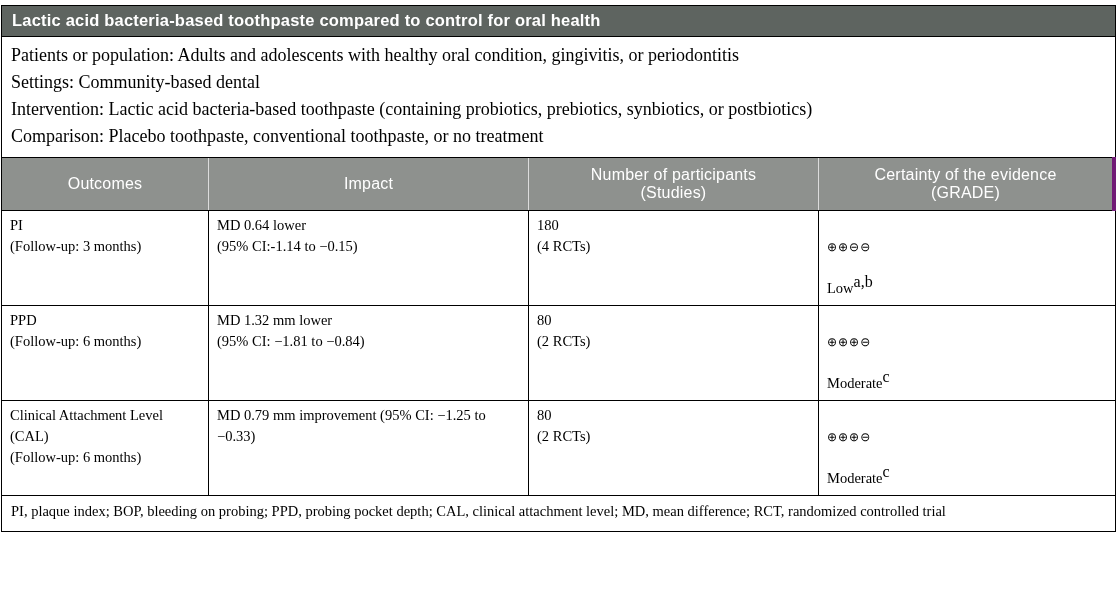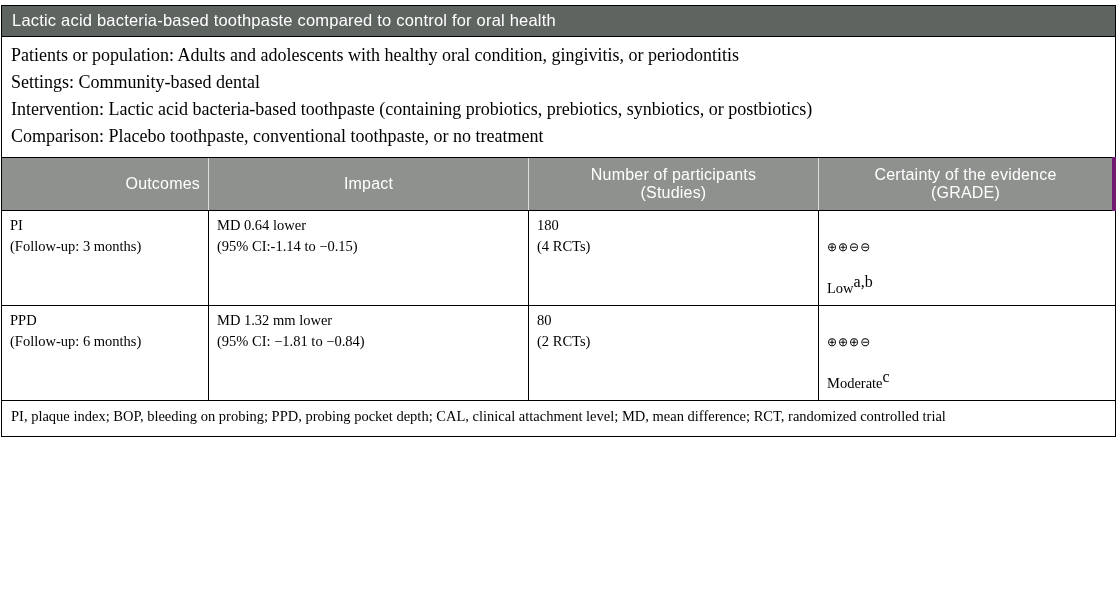--- a/index.html
+++ b/index.html
@@ -17,21 +17,21 @@
   table.sof {
     width: 100%;
     border-collapse: collapse;
     table-layout: fixed;
   }
   
   th.title-bar {
     background: #5e6460;
     color: #ffffff;
     font-family: "Liberation Sans", sans-serif;
-    font-weight: 400;
+    font-weight: 700;
     font-size: 16.5px;
     text-align: left;
     padding: 5px 10px 6px 10px;
     border: 1px solid #000;
     letter-spacing: 0.2px;
   }
   
   td.pop-block {
     border: 1px solid #000;
     padding: 5px 9px 7px 9px;
@@ -50,21 +50,21 @@
     border-top: 1px solid #000;
     border-bottom: 1px solid #000;
     border-right: 1px solid #dcdcdc;
     text-align: center;
     vertical-align: middle;
     white-space: pre-line;
     height: 40px;
     letter-spacing: 0.2px;
   }
   tr.head-row th:first-child {
-    text-align: right;
+    text-align: center;
     border-left: 1px solid #000;
   }
   tr.head-row th:last-child {
     border-right: 7px solid #701a75;
   }
   
   tr.data-row td {
     border: 1px solid #000;
     padding: 4px 8px 6px 8px;
     font-size: 14.5px;
@@ -143,20 +143,31 @@
       <td>MD 1.32 mm lower
 (95% CI: −1.81 to −0.84)</td>
       <td>80
 (2 RCTs)</td>
       <td class="grade-cell">
         <span class="grade-symbols">⊕⊕⊕⊖</span><br>
         <span>Moderate</span><sup>c</sup>
       </td>
     </tr>
 
+    <tr class="data-row">
+      <td>Clinical Attachment Level (CAL)
+(Follow-up: 6 months)</td>
+      <td>MD 0.79 mm improvement (95% CI: −1.25 to −0.33)</td>
+      <td>80
+(2 RCTs)</td>
+      <td class="grade-cell">
+        <span class="grade-symbols">⊕⊕⊕⊖</span><br>
+        <span>Moderate</span><sup>c</sup>
+      </td>
+    </tr>
 
     <tr>
       <td class="legend-cell" colspan="4">
         <div>PI, plaque index; BOP, bleeding on probing; PPD, probing pocket depth; CAL, clinical attachment level; MD, mean difference; RCT, randomized controlled trial</div>
 
       </td>
     </tr>
   </tbody>
     </table>
 

